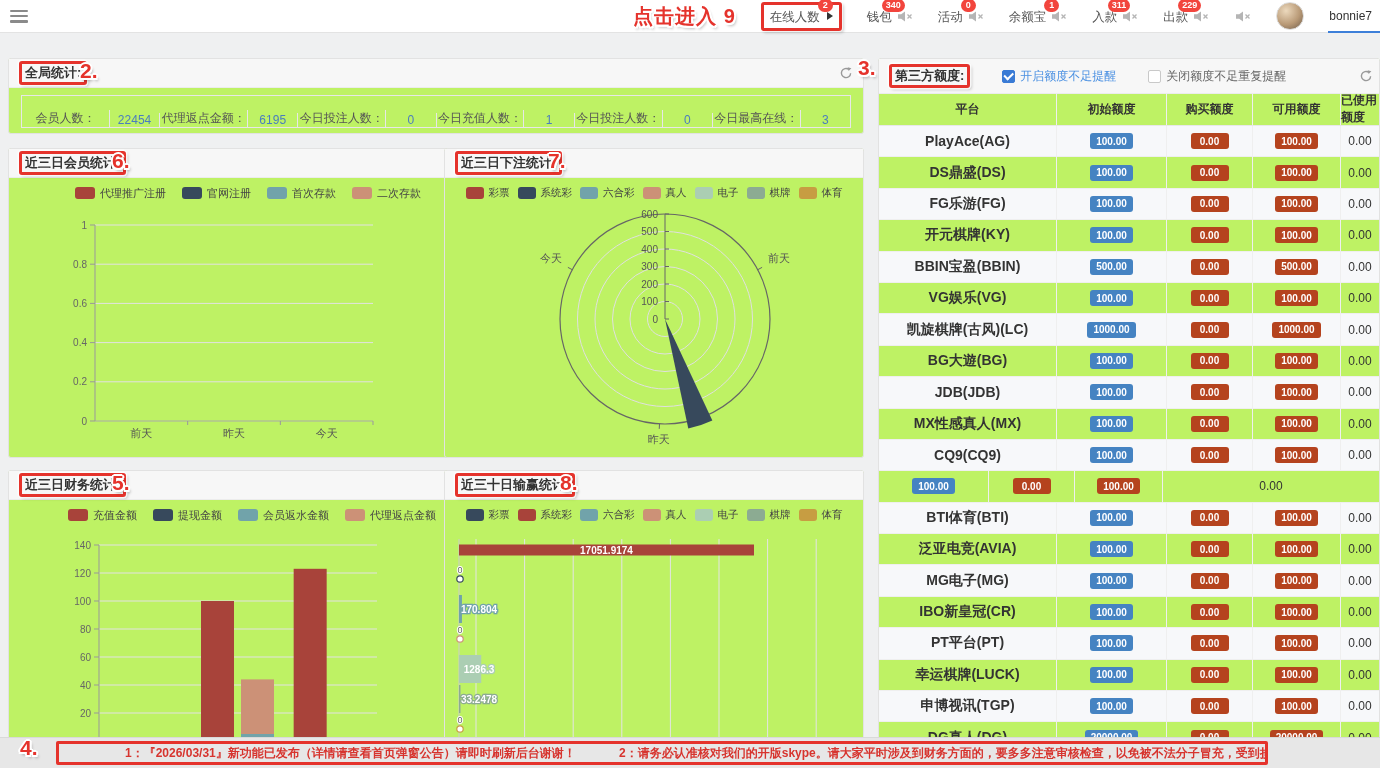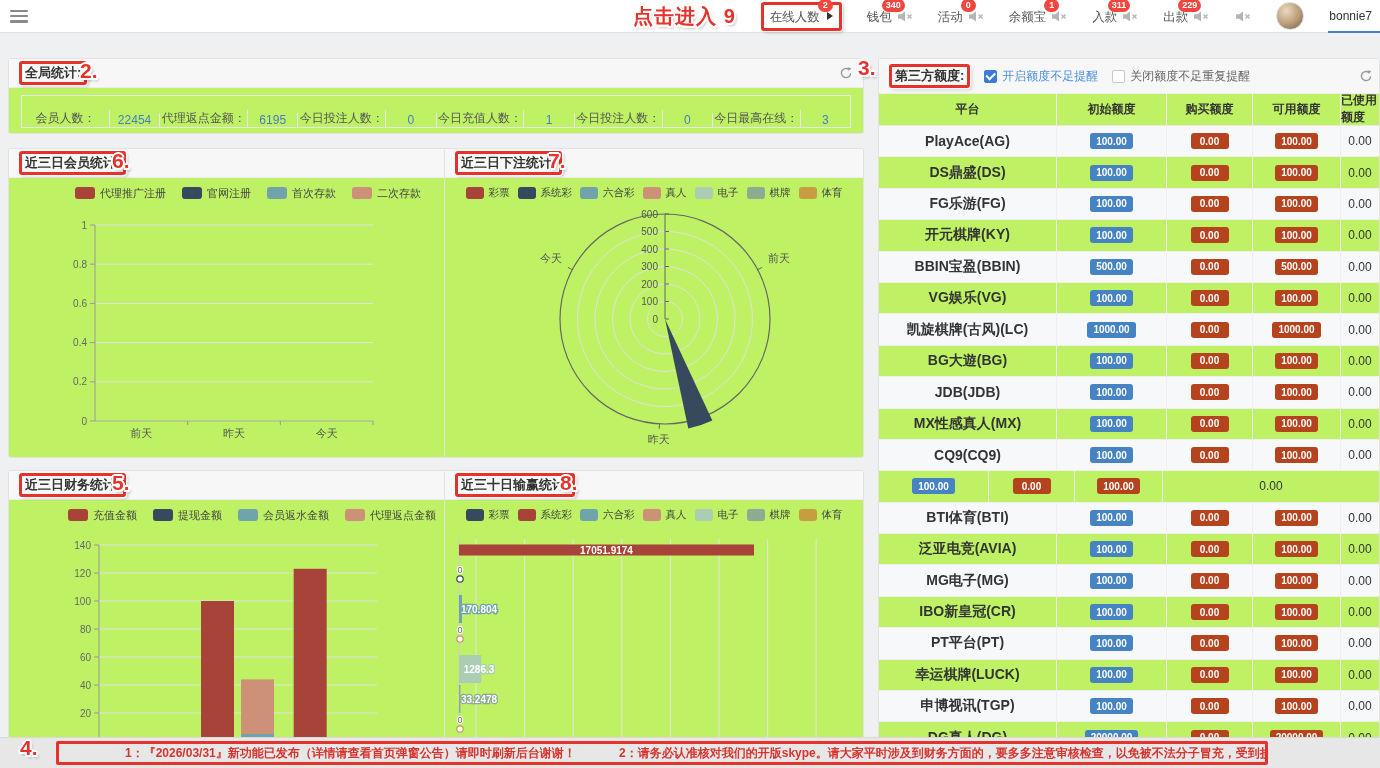--- a/index.html
+++ b/index.html
@@ -49,21 +49,21 @@
   .legend.compact .lg-sw{width:18px;}
   .chart-body{position:absolute;left:0;right:0;top:28px;bottom:0;}
   .chart-svg{display:block;margin:0 auto;}
   .cb{width:13px;height:13px;border:1px solid #c9c9c9;border-radius:2px;display:inline-flex;align-items:center;justify-content:center;
     background:#fff;margin-right:5px;cursor:pointer;box-sizing:border-box;}
   .cb.checked{background:#3a7bd5;border-color:#3a7bd5;}
   .cb.checked i{width:7px;height:3.5px;border-left:2px solid #fff;border-bottom:2px solid #fff;transform:rotate(-45deg) translate(0.5px,-0.5px);}
   .cb-label{font-size:12px;font-weight:normal;}
   .cb-label.on{color:#4a90e2;}
   .cb-label.off{color:#666;}
-  .cb-group{display:flex;align-items:center;margin-left:14px;}
+  .cb-group{display:flex;align-items:center;margin-left:32px;}
   .tp-table{position:absolute;left:0;right:0;top:34px;bottom:0;overflow:hidden;}
   .thead{display:flex;height:32px;border-bottom:1px solid #e8e8e8;font-weight:bold;font-size:12px;color:#333;}
   .tr{display:flex;height:30.4px;border-bottom:1px solid #efefef;}
   .tr.odd{background:#f7f8fa;}
   .c{display:flex;align-items:center;justify-content:center;border-right:1px solid #efefef;box-sizing:border-box;height:100%;}
   .c0{width:178px;}.c1{width:110px;}.c2{width:86px;}.c3{width:88px;}
   .c4{flex:1;border-right:none;}
   .plat{font-weight:bold;font-size:14px;color:#333;}
   .used{font-size:12px;color:#333;}
   .pill{border-radius:3px;font-size:10px;font-weight:bold;color:#fff;padding:2.5px 6px;min-width:26px;text-align:center;}

